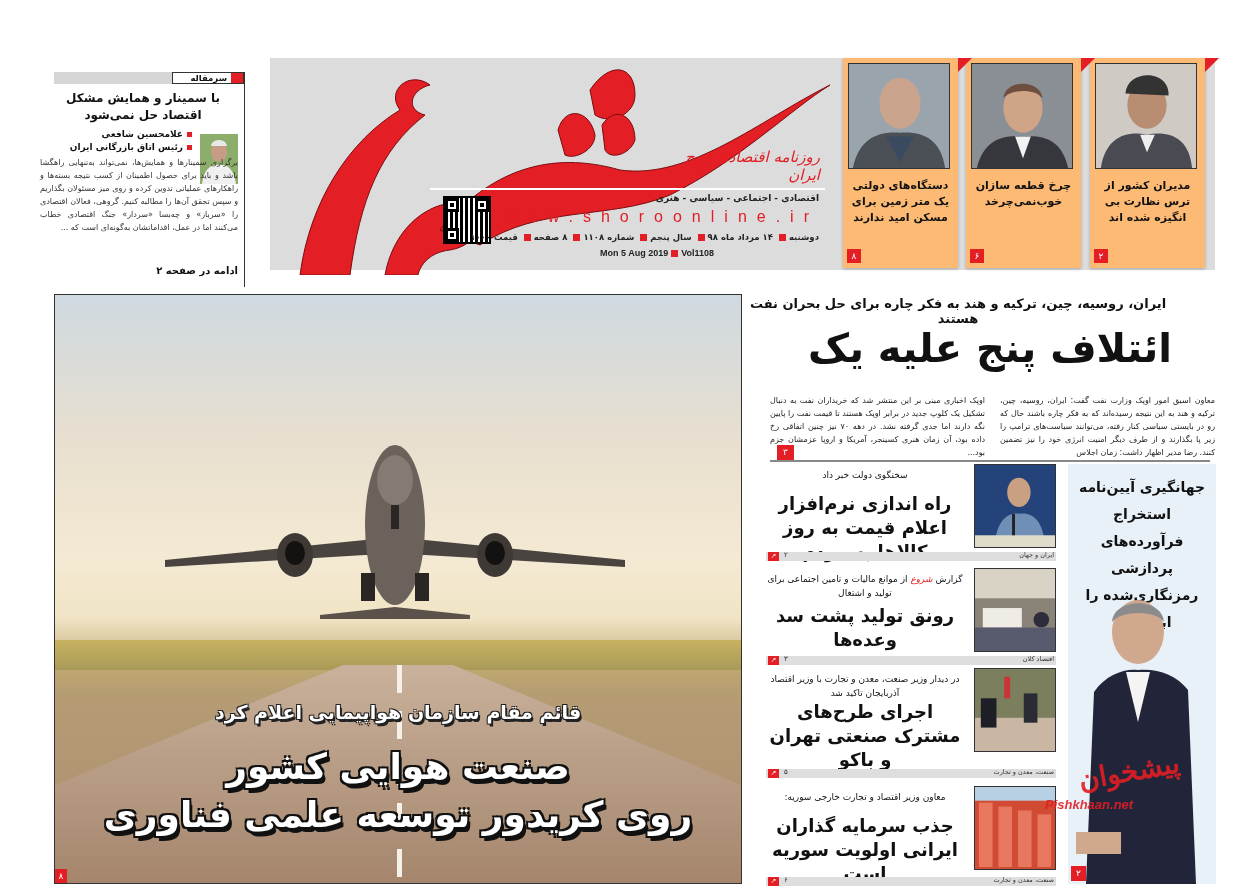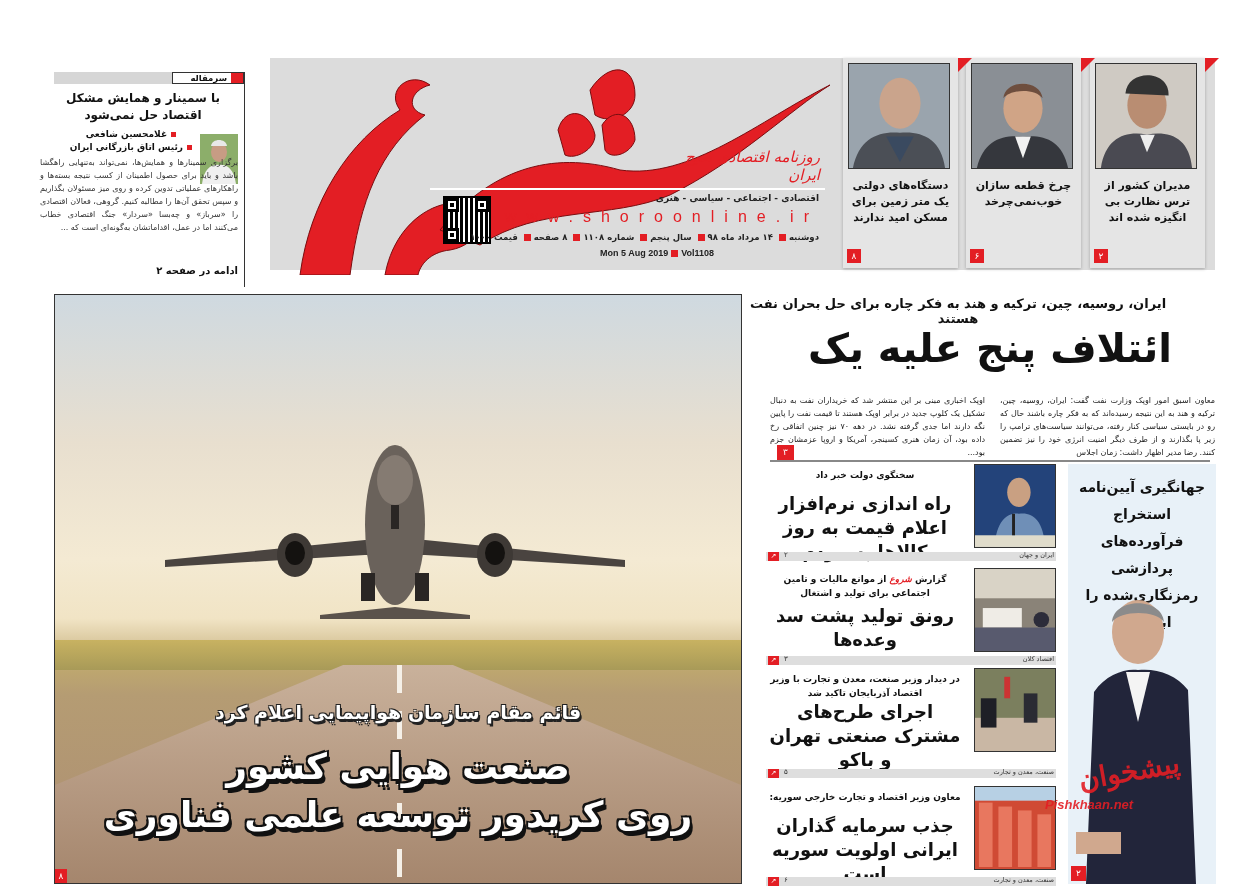--- a/index.html
+++ b/index.html
@@ -16,34 +16,34 @@
   .issue-line { position: absolute; right: 6px; top: 42px; font-size: 8.5px; font-weight: bold; color: #222; white-space: nowrap; }
   .issue-line .sq, .en-line .sq { display: inline-block; width: 7px; height: 7px; background: #e31e24; margin: 0 3px; vertical-align: middle; }
   .en-line { position: absolute; left: 170px; top: 58px; font-family: "Liberation Sans", sans-serif; font-size: 9px; font-weight: bold; color: #222; direction: ltr; white-space: nowrap; }
   .qr { position: absolute; left: 443px; top: 196px; width: 48px; height: 48px; background:
         repeating-linear-gradient(90deg, #000 0 3px, #fff 3px 5px),
         #000; border: 2px solid #000; }
   .qr .c { position: absolute; width: 14px; height: 14px; border: 3px solid #000; background: #fff; }
   .qr .c::after { content: ""; position: absolute; left: 2px; top: 2px; width: 4px; height: 4px; background: #000; }
 
   
-  .teaser { position: absolute; top: 58px; width: 115px; height: 210px; background: #e5e5e5; box-shadow: 0 1px 3px rgba(0,0,0,.25); }
+  .teaser { position: absolute; top: 58px; width: 115px; height: 210px; background: #fdba74; box-shadow: 0 1px 3px rgba(0,0,0,.25); }
   .teaser::before { content: ""; position: absolute; right: -14px; top: 0; width: 0; height: 0; border-left: 14px solid #e31e24; border-bottom: 14px solid transparent; }
   .teaser .photo { position: absolute; left: 5px; top: 5px; width: 102px; height: 106px; border: 1px solid #333; }
   .teaser .cap { position: absolute; left: 4px; right: 4px; top: 120px; text-align: center; font-size: 11px; font-weight: bold; line-height: 16px; }
   .teaser .pg { position: absolute; left: 4px; bottom: 5px; width: 14px; height: 14px; background: #e31e24; color: #fff; font-size: 9px; text-align: center; line-height: 14px; }
 
   
   .editorial { position: absolute; left: 40px; top: 72px; width: 205px; height: 215px; border-right: 1px solid #333; }
   .ed-head { position: absolute; right: 0; top: 0; width: 190px; height: 12px; background: #d6d6d6; }
   .ed-label { position: absolute; right: 0; top: 0; width: 72px; height: 12px; background: #fff; border: 1px solid #333; font-size: 8.5px; font-weight: bold; text-align: right; padding-right: 16px; line-height: 10px; }
   .ed-label::after { content: ""; position: absolute; right: 0; top: 0; width: 12px; height: 10px; background: #e31e24; }
   .ed-title { position: absolute; right: 6px; top: 18px; width: 190px; text-align: center; font-size: 12px; font-weight: bold; line-height: 17px; }
   .ed-photo { position: absolute; left: 160px; top: 62px; width: 38px; height: 50px; }
-  .ed-author { position: absolute; right: 52px; top: 56px; font-size: 9px; font-weight: bold; line-height: 13px; text-align: center; }
+  .ed-author { position: absolute; right: 52px; top: 56px; font-size: 9px; font-weight: bold; line-height: 13px; text-align: right; }
   .ed-author .sq { display: inline-block; width: 5px; height: 5px; background: #e31e24; margin-left: 4px; }
   .ed-body { position: absolute; right: 6px; top: 84px; width: 198px; font-size: 8px; line-height: 13px; text-align: justify; color: #333; }
   .ed-more { position: absolute; right: 6px; top: 193px; font-size: 10px; font-weight: bold; }
 
   
   .hero { position: absolute; left: 54px; top: 294px; width: 688px; height: 590px; border: 1px solid #333; overflow: hidden;
           background: linear-gradient(180deg, #cfd9e0 0%, #e8dfcf 25%, #f4ead3 45%, #f1e4c5 55%, #bda66f 64%, #b59c73 68%, #ac8d72 100%); }
   .hero .horizon { position: absolute; left: 0; right: 0; top: 345px; height: 30px; background: linear-gradient(180deg, #c8b261, #a89a58); }
   .hero .runway { position: absolute; left: 0; right: 0; top: 370px; bottom: 0; background: linear-gradient(180deg, #c9b19b, #a5866d); clip-path: polygon(42% 0, 58% 0, 100% 55%, 100% 100%, 0 100%, 0 55%); }
   .hero .centerline { position: absolute; left: 342px; top: 370px; width: 5px; height: 220px; background: repeating-linear-gradient(180deg, #f5f0e8 0 28px, transparent 28px 46px); }
@@ -55,21 +55,21 @@
   
   .lead-kicker { position: absolute; left: 728px; top: 296px; width: 460px; text-align: center; font-size: 13px; font-weight: bold; }
   .lead-title { position: absolute; left: 760px; top: 320px; width: 460px; text-align: center; font-size: 40px; font-weight: bold; line-height: 56px; }
   .lead-col { position: absolute; top: 394px; width: 215px; font-size: 8px; line-height: 13px; color: #222; text-align: justify; }
   .lead-pg { position: absolute; left: 777px; top: 445px; width: 17px; height: 15px; background: #e31e24; color: #fff; font-size: 9px; text-align: center; line-height: 15px; }
   .lead-rule { position: absolute; left: 770px; top: 460px; width: 440px; height: 2px; background: #888; }
 
   
   .story { position: absolute; left: 766px; width: 290px; }
   .story .img { position: absolute; right: 0; top: 0; width: 82px; height: 84px; border: 1px solid #333; }
-  .story .kick { position: absolute; right: 92px; left: 0; top: 4px; text-align: center; font-size: 9px; font-weight: bold; line-height: 14px; }
+  .story .kick { position: absolute; right: 92px; left: 0; top: 4px; text-align: center; font-size: 9px; font-weight: normal; line-height: 14px; }
   .story .kick .red { color: #e31e24; font-style: italic; }
   .story .title { position: absolute; right: 92px; left: 0; text-align: center; font-size: 18px; font-weight: bold; line-height: 24px; }
   .story .bar { position: absolute; left: 0; right: 0; height: 9px; background: #dedede; }
   .story .bar .sec { position: absolute; right: 2px; top: -1px; font-size: 6.5px; color: #333; }
   .story .bar .num { position: absolute; left: 18px; top: -1px; font-size: 7px; color: #333; }
   .story .bar .arrow { position: absolute; left: 2px; top: 0; width: 11px; height: 9px; background: #e31e24; color: #fff; font-size: 7px; line-height: 9px; text-align: center; }
 
   
   .promo { position: absolute; left: 1068px; top: 464px; width: 148px; height: 420px; background: #e8f1f8; overflow: hidden; }
   .promo .title { position: absolute; left: 4px; right: 4px; top: 10px; text-align: center; font-size: 14px; font-weight: bold; line-height: 27px; }

